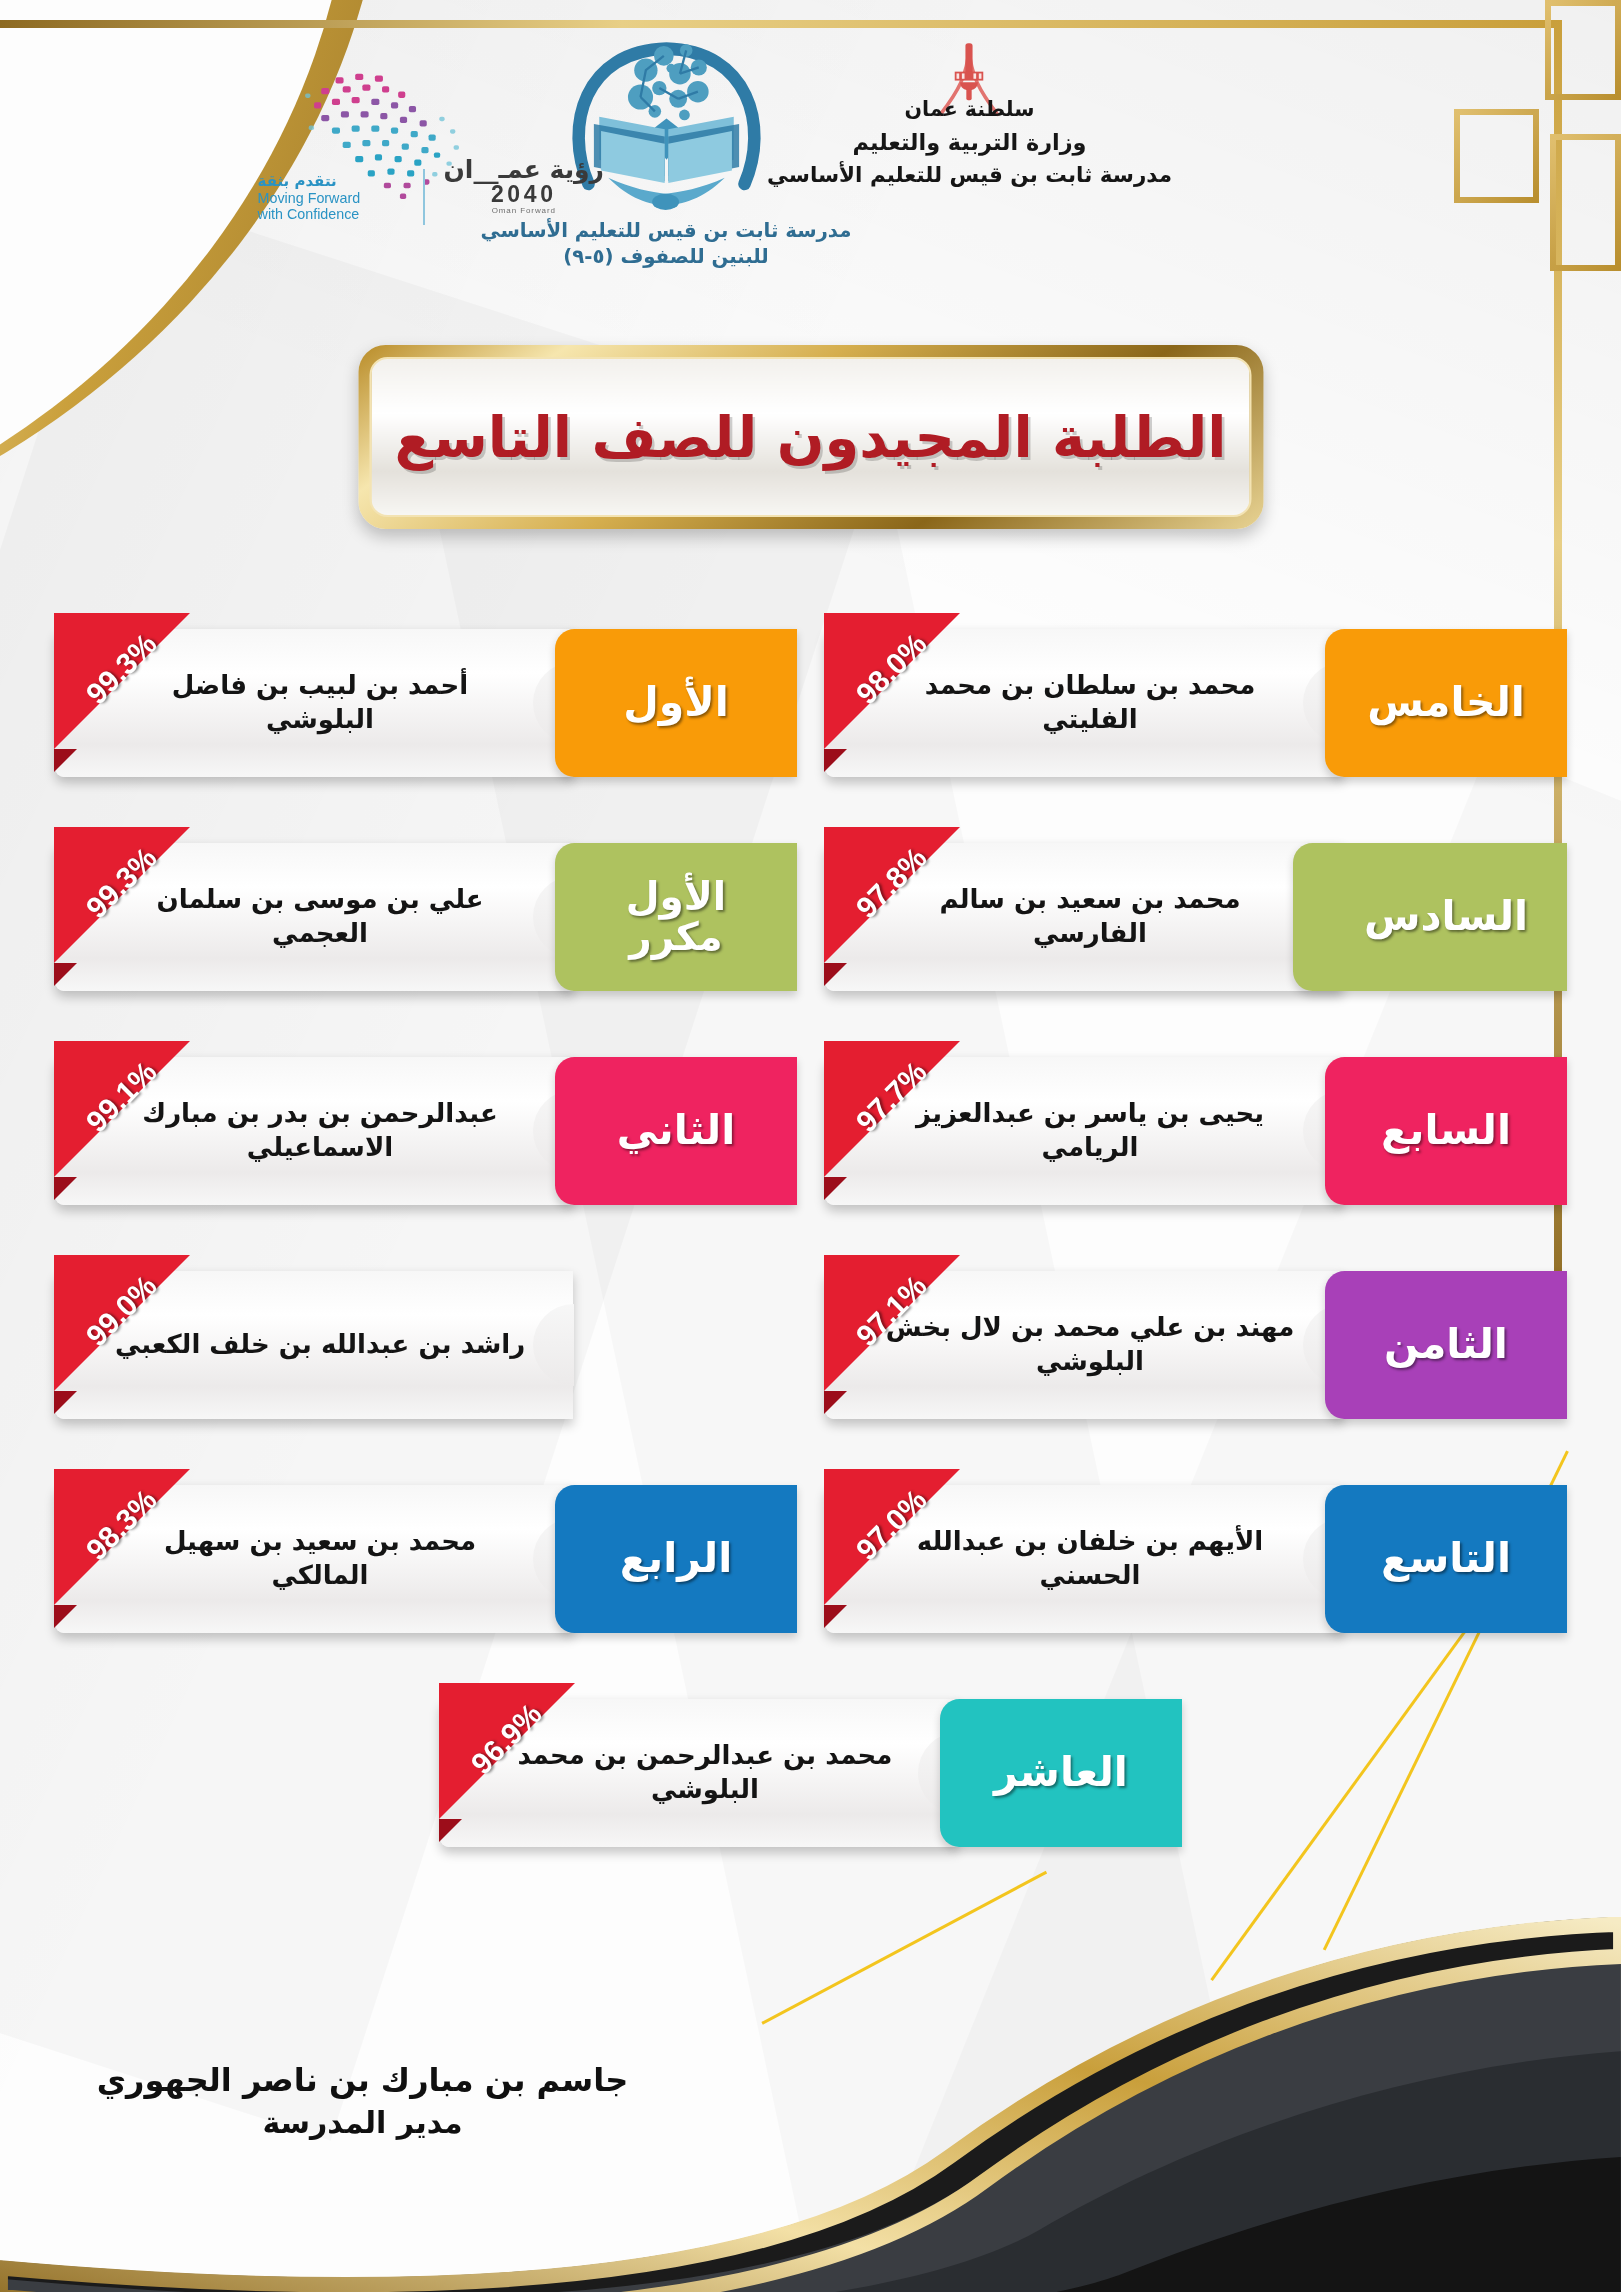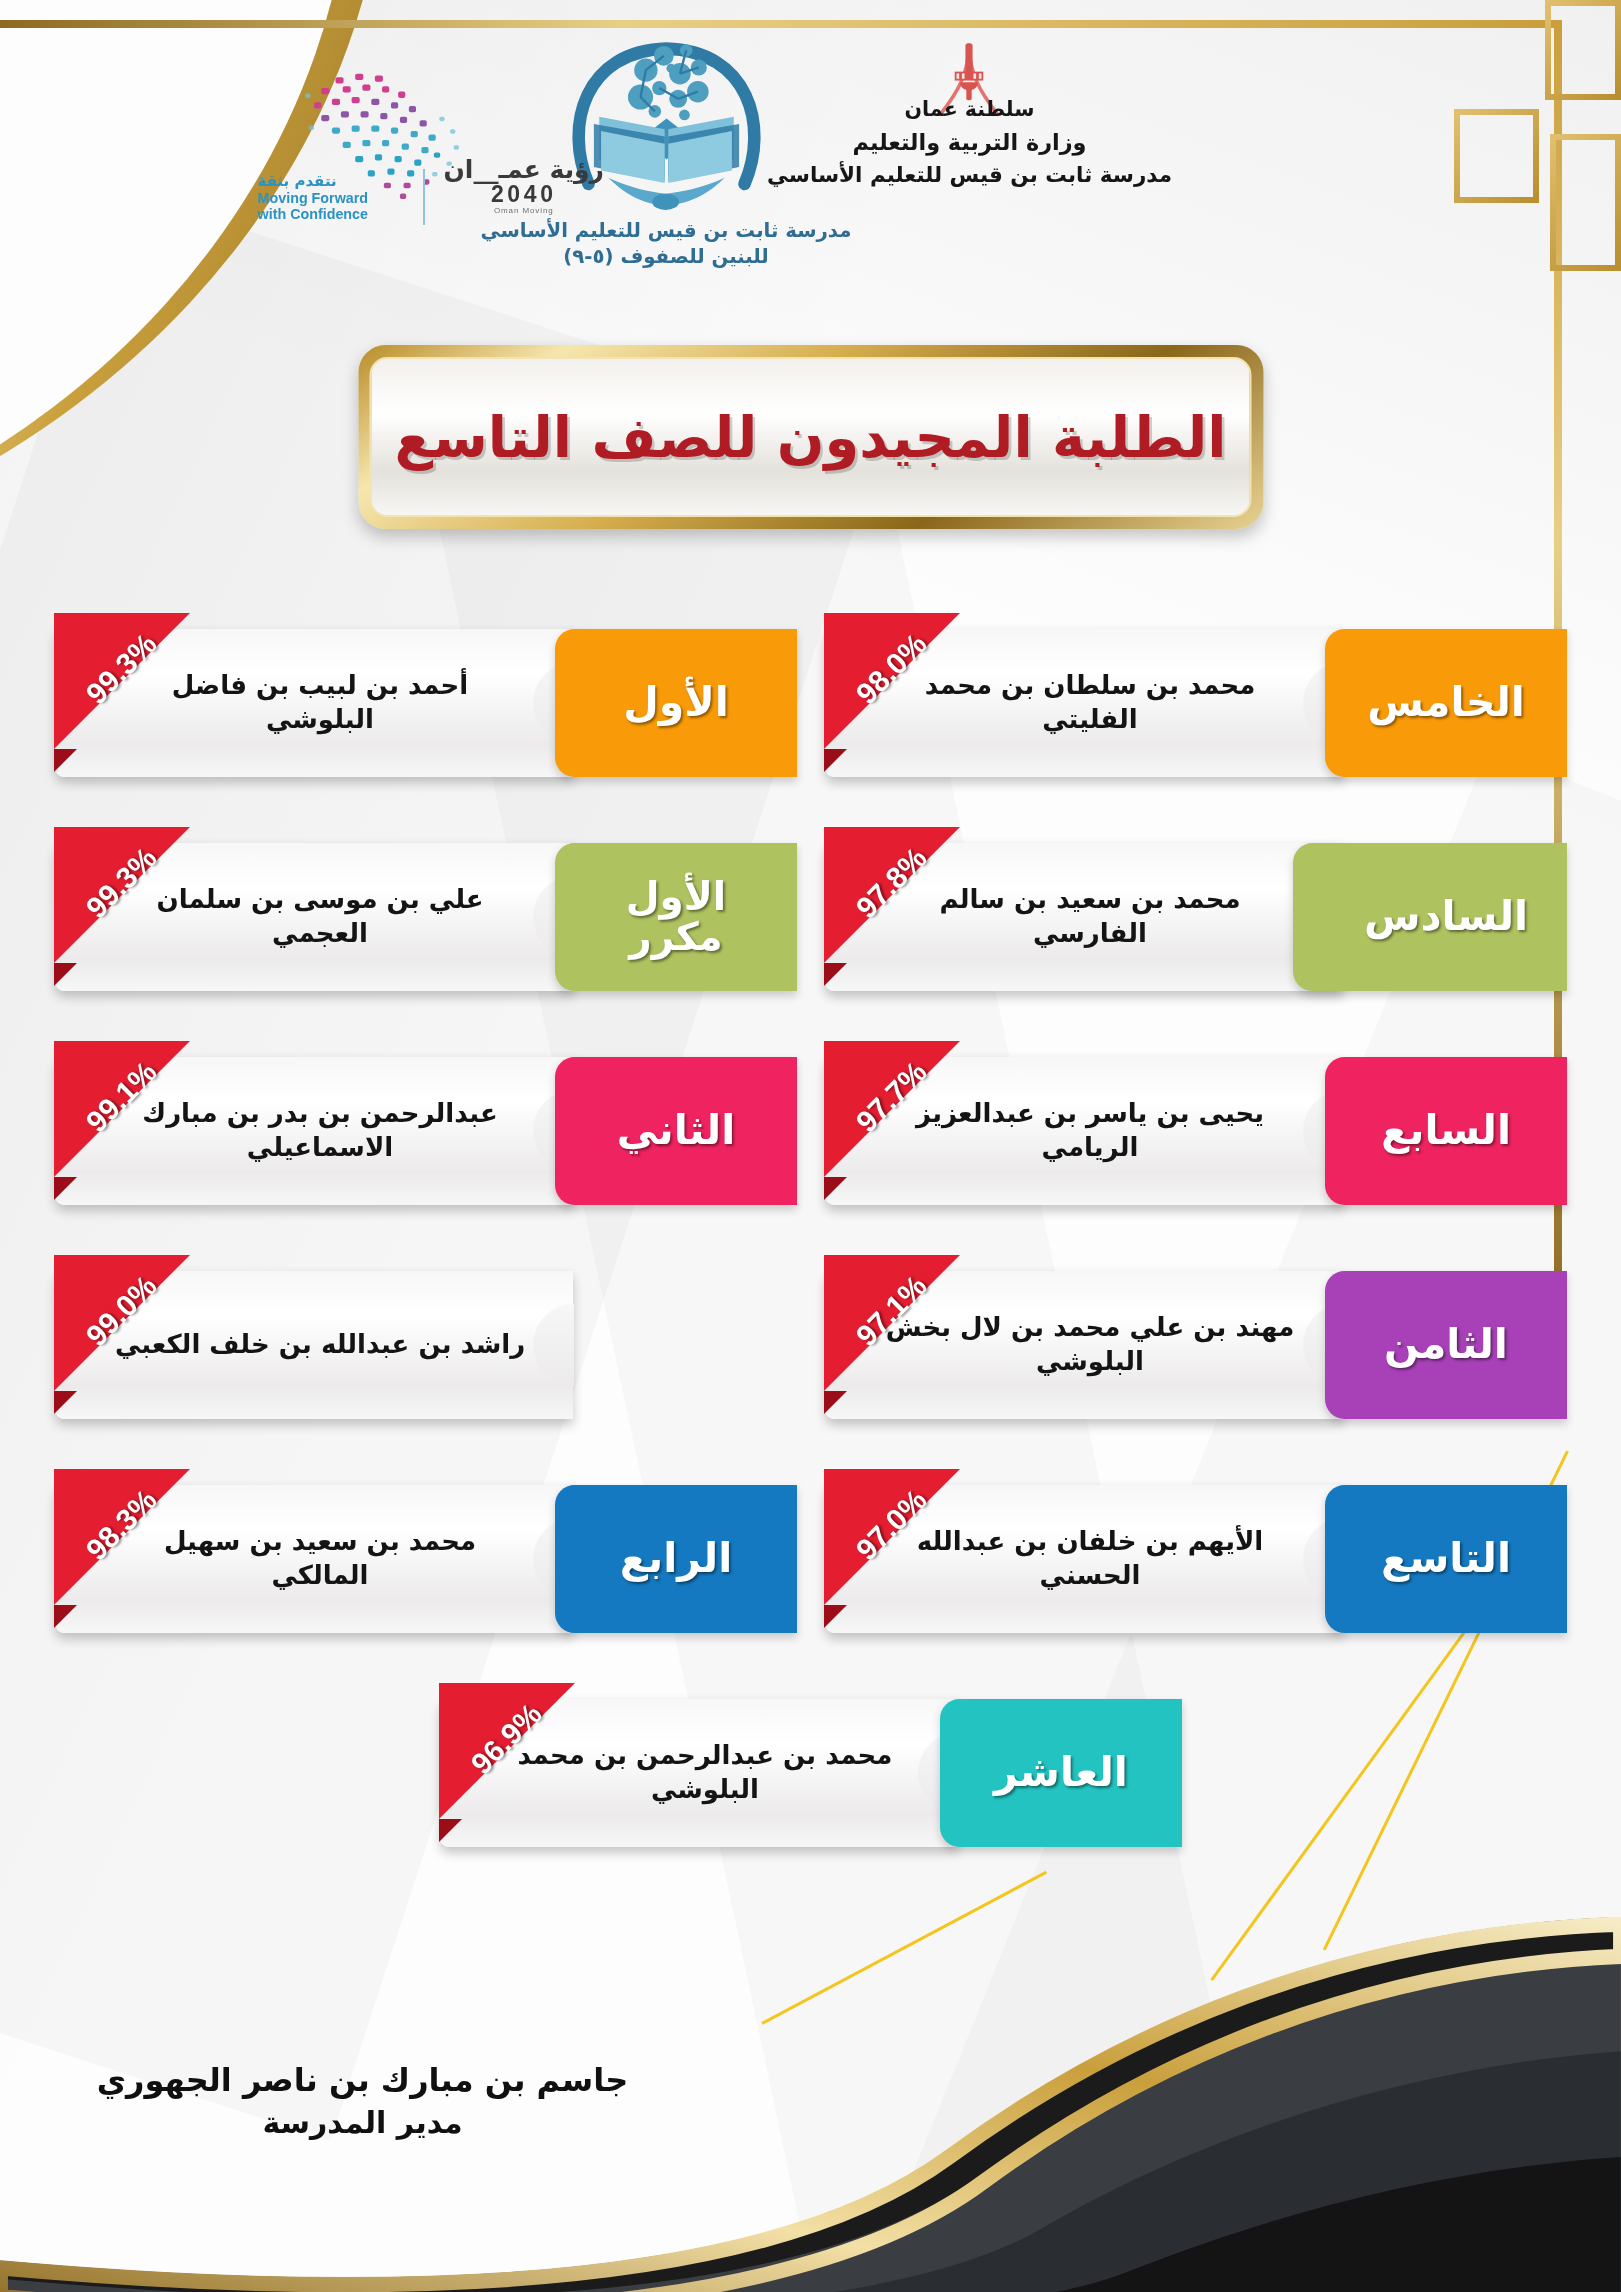--- a/index.html
+++ b/index.html
@@ -66,21 +66,21 @@
   
   .school-logo{position:absolute;top:-9px;left:50%;transform:translateX(-50%);
     width:385px;text-align:center;}
   .school-logo .cap{margin-top:3.6px;color:#2f6d92;font-weight:bold;font-size:19.7px;
     line-height:1.35;}
 
   
   .vision{position:absolute;top:36px;left:228px;width:385px;height:161px;}
   .vision .tagline{position:absolute;left:29.6px;top:109px;text-align:left;}
   .vision .tag-ar{color:#2a93c4;font-size:15px;font-weight:bold;letter-spacing:0.9px;}
-  .vision .tag-en{color:#2a93c4;font-size:14.3px;font-weight:bold;line-height:1.15;
+  .vision .tag-en{color:#2a93c4;font-size:14.3px;font-weight:normal;line-height:1.15;
     font-family:"Liberation Sans",sans-serif;}
   .vision .divider{position:absolute;left:195px;top:106px;width:1.8px;height:56px;
     background:#8fc6de;}
   .vision .word{position:absolute;right:9px;bottom:9px;text-align:center;}
   .vision .w-ar{font-size:25px;font-weight:bold;color:#3a3a3a;letter-spacing:1.8px;}
   .vision .w-num{font-size:23px;font-weight:bold;color:#3a3a3a;letter-spacing:3.6px;
     font-family:"Liberation Sans",sans-serif;line-height:0.95;}
   .vision .w-sub{font-size:8px;color:#6f6f6f;font-family:"Liberation Sans",sans-serif;
     letter-spacing:0.9px;}
 
@@ -322,21 +322,21 @@
     </svg>
     <div class="divider"></div>
     <div class="tagline">
       <div class="tag-ar">نتقدم بثقة</div>
       <div class="tag-en">Moving Forward</div>
       <div class="tag-en">with Confidence</div>
     </div>
     <div class="word">
       <div class="w-ar">رؤية عمـ__ان</div>
       <div class="w-num">2040</div>
-      <div class="w-sub">Oman Moving</div>
+      <div class="w-sub">Oman Forward</div>
     </div>
   </div>
 </div>
 
 <div class="title-plaque">
   <div class="title-inner">
     <div class="title-text">الطلبة المجيدون للصف التاسع</div>
   </div>
 </div>
 

